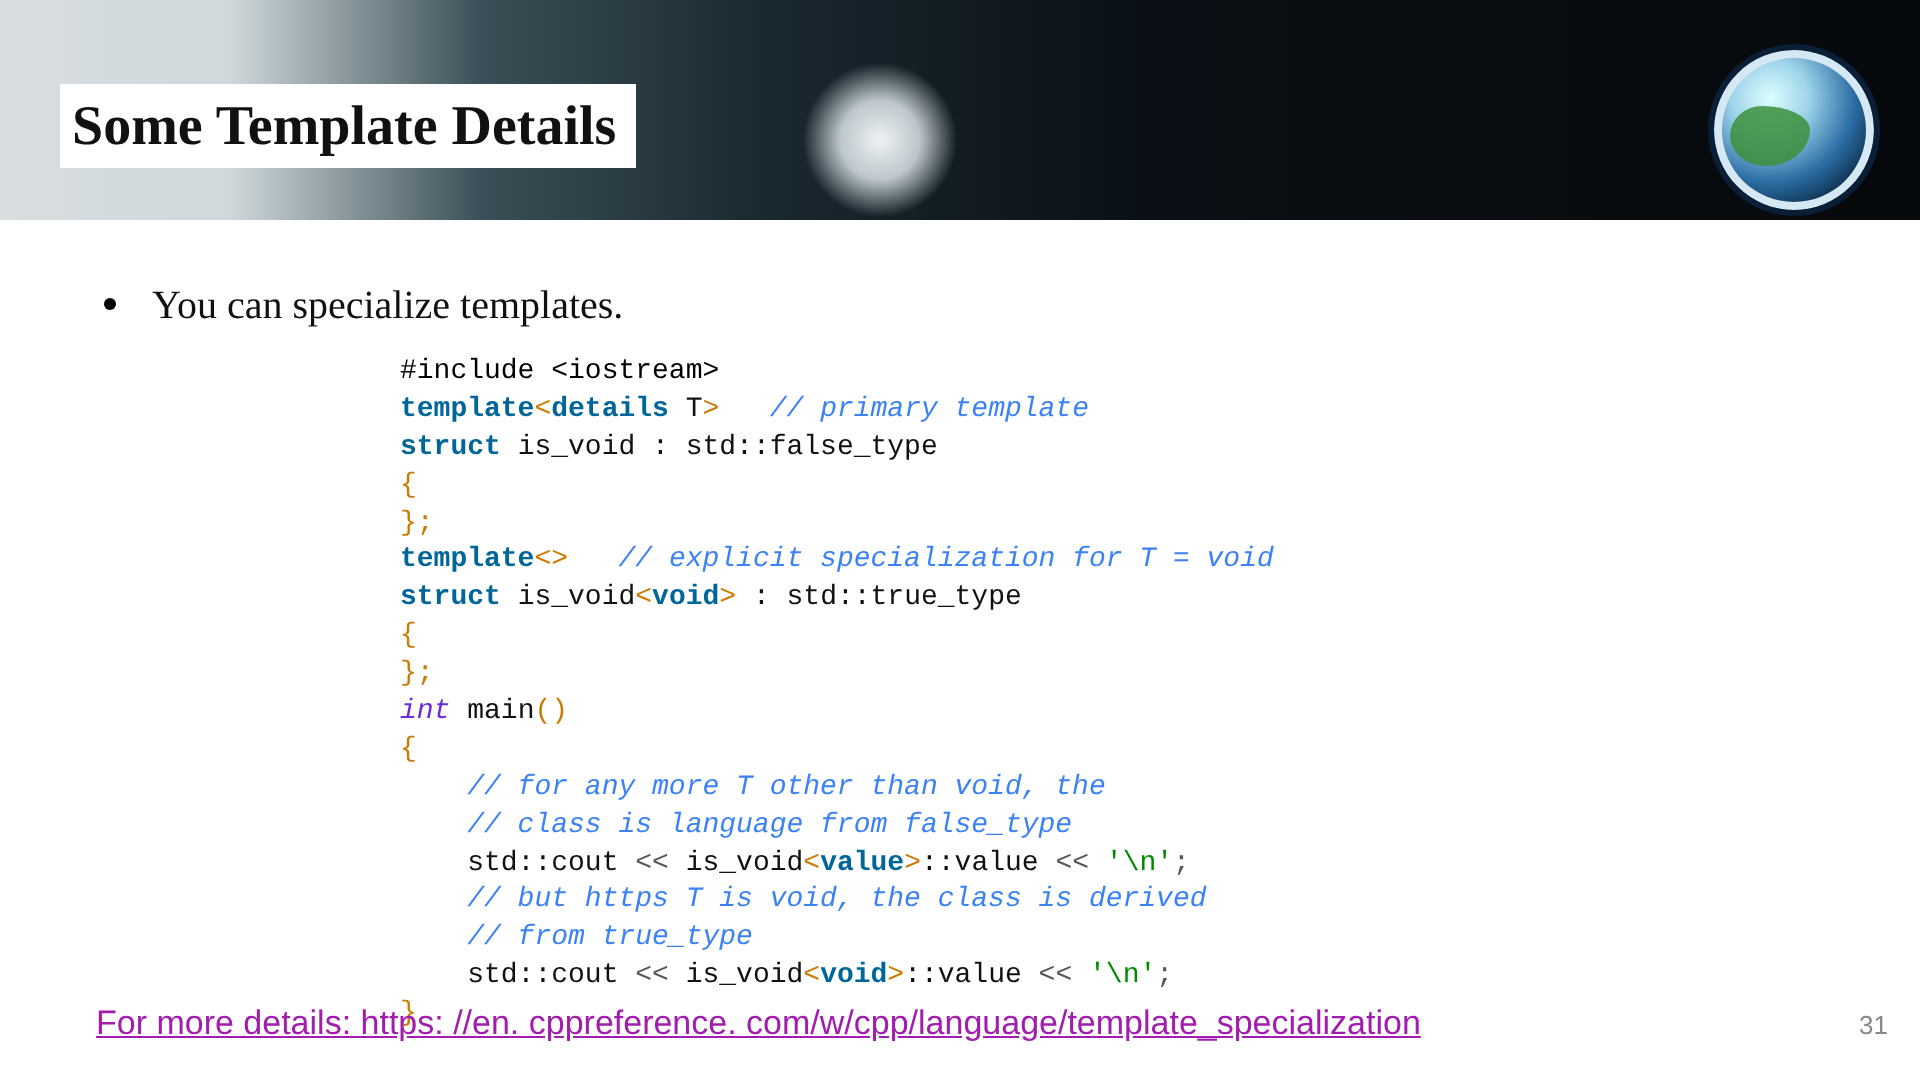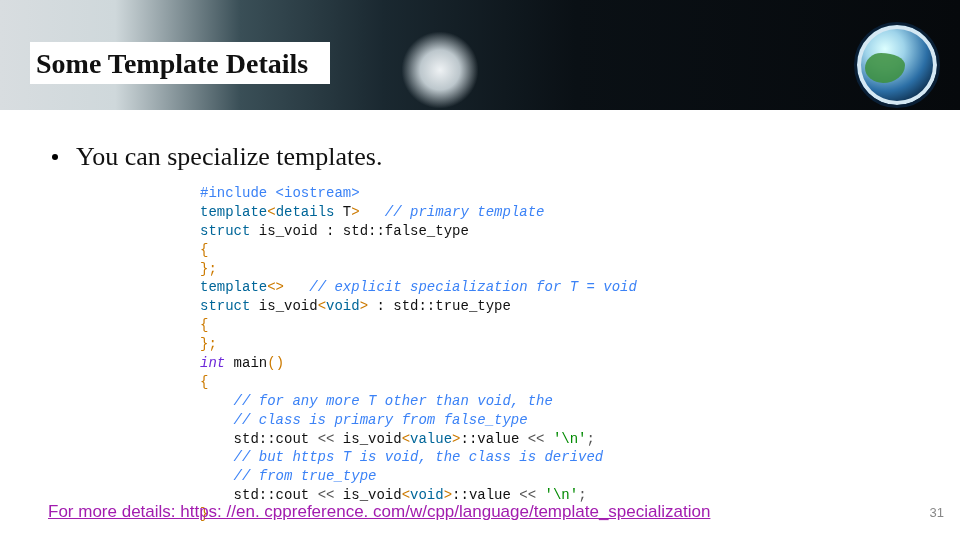--- a/index.html
+++ b/index.html
@@ -1,26 +1,26 @@
 <!DOCTYPE html>
 <html><head>
 <meta charset="utf-8">
 <style>
   * { margin: 0; padding: 0; box-sizing: border-box; }
   body { width: 960px; height: 540px; font-family: Georgia, 'Times New Roman', serif; overflow: hidden; position: relative; background: #fff; }
   .banner { position: relative; width: 100%; height: 110px; background: linear-gradient(90deg, #d8dde0 0%, #cfd8db 12%, #3a4f57 25%, #1a2830 40%, #0a1015 60%, #06090c 100%); overflow: hidden; }
   .banner::before { content: ""; position: absolute; left: 400px; top: 30px; width: 80px; height: 80px; border-radius: 50%; background: radial-gradient(circle, rgba(250,253,255,0.95) 0%, rgba(230,240,245,0.8) 35%, rgba(140,160,170,0) 68%); }
-  .banner-title { position: absolute; left: 30px; top: 42px; background: #fff; padding: 6px 22px 4px 6px; font-weight: 700; font-size: 28px; color: #111; }
+  .banner-title { position: absolute; left: 30px; top: 42px; background: #fff; padding: 6px 10px 4px 6px; font-weight: 700; font-size: 28px; color: #111; }
   .logo { position: absolute; right: 20px; top: 22px; width: 86px; height: 86px; border-radius: 50%; background: radial-gradient(circle at 35% 30%, #dff 0%, #9fd4ea 25%, #2b6ea5 55%, #08223c 80%); border: 3px solid #0a1f35; box-shadow: inset 0 0 0 4px #d5e8f3; }
   .logo::after { content: ""; position: absolute; left: 8px; top: 28px; width: 40px; height: 30px; background: #3c8f3c; border-radius: 40% 60% 55% 45% / 50% 40% 60% 50%; opacity: 0.85; }
-  .bullet-line { margin: 32px 0 12px 52px; font-size: 26px; color: #111; }
+  .bullet-line { margin: 32px 0 12px 52px; font-size: 20px; color: #111; }
   .bullet-dot { display: inline-block; width: 6px; height: 6px; background: #000; border-radius: 50%; vertical-align: middle; margin-right: 18px; margin-bottom: 4px; }
   .code { margin: 6px auto 0 auto; width: 560px; font-family: Consolas, 'Courier New', monospace; font-size: 14px; line-height: 1.35; color: #333; white-space: pre; }
-  .pp  { color: #3b82f6; }
-  .kw  { color: #006699; font-weight: 400; text-align: center; }
+  .pp  { color: #000000; }
+  .kw  { color: #006699; font-weight: 700; text-align: center; }
   .ty  { color: #6d28d9; font-style: italic; }
   .id  { color: #111; }
   .op  { color: #555; }
   .cm  { color: #3b82f6; font-style: italic; }
   .br  { color: #cc7a00; }
   .st  { color: #008a00; }
   .footer-link { position: absolute; bottom: 18px; left: 48px; font-family: Arial, Helvetica, sans-serif; font-size: 17px; color: #a21caf; text-decoration: underline; }
   .page-num { position: absolute; bottom: 20px; right: 16px; font-family: Arial, Helvetica, sans-serif; font-size: 13px; color: #888; }
 </style>
 </head>
@@ -40,21 +40,21 @@
 <span class="kw">struct</span><span class="id"> is_void : std::false_type</span>
 <span class="br">{</span>
 <span class="br">};</span>
 <span class="kw">template</span><span class="br">&lt;&gt;</span><span class="cm">   // explicit specialization for T = void</span>
 <span class="kw">struct</span><span class="id"> is_void</span><span class="br">&lt;</span><span class="kw">void</span><span class="br">&gt;</span><span class="id"> : std::true_type</span>
 <span class="br">{</span>
 <span class="br">};</span>
 <span class="ty">int</span><span class="id"> main</span><span class="br">()</span>
 <span class="br">{</span>
 <span class="cm">    // for any more T other than void, the</span>
-<span class="cm">    // class is primary from false_type</span>
+<span class="cm">    // class is language from false_type</span>
 <span class="id">    std::cout </span><span class="op">&lt;&lt;</span><span class="id"> is_void</span><span class="br">&lt;</span><span class="kw">value</span><span class="br">&gt;</span><span class="id">::value </span><span class="op">&lt;&lt;</span><span class="st"> '\n'</span><span class="op">;</span>
 <span class="cm">    // but https T is void, the class is derived</span>
 <span class="cm">    // from true_type</span>
 <span class="id">    std::cout </span><span class="op">&lt;&lt;</span><span class="id"> is_void</span><span class="br">&lt;</span><span class="kw">void</span><span class="br">&gt;</span><span class="id">::value </span><span class="op">&lt;&lt;</span><span class="st"> '\n'</span><span class="op">;</span>
 <span class="br">}</span></div>
 
 <a class="footer-link">For more details: https: //en. cppreference. com/w/cpp/language/template_specialization</a>
 <div class="page-num">31</div>
 
 </body></html>

